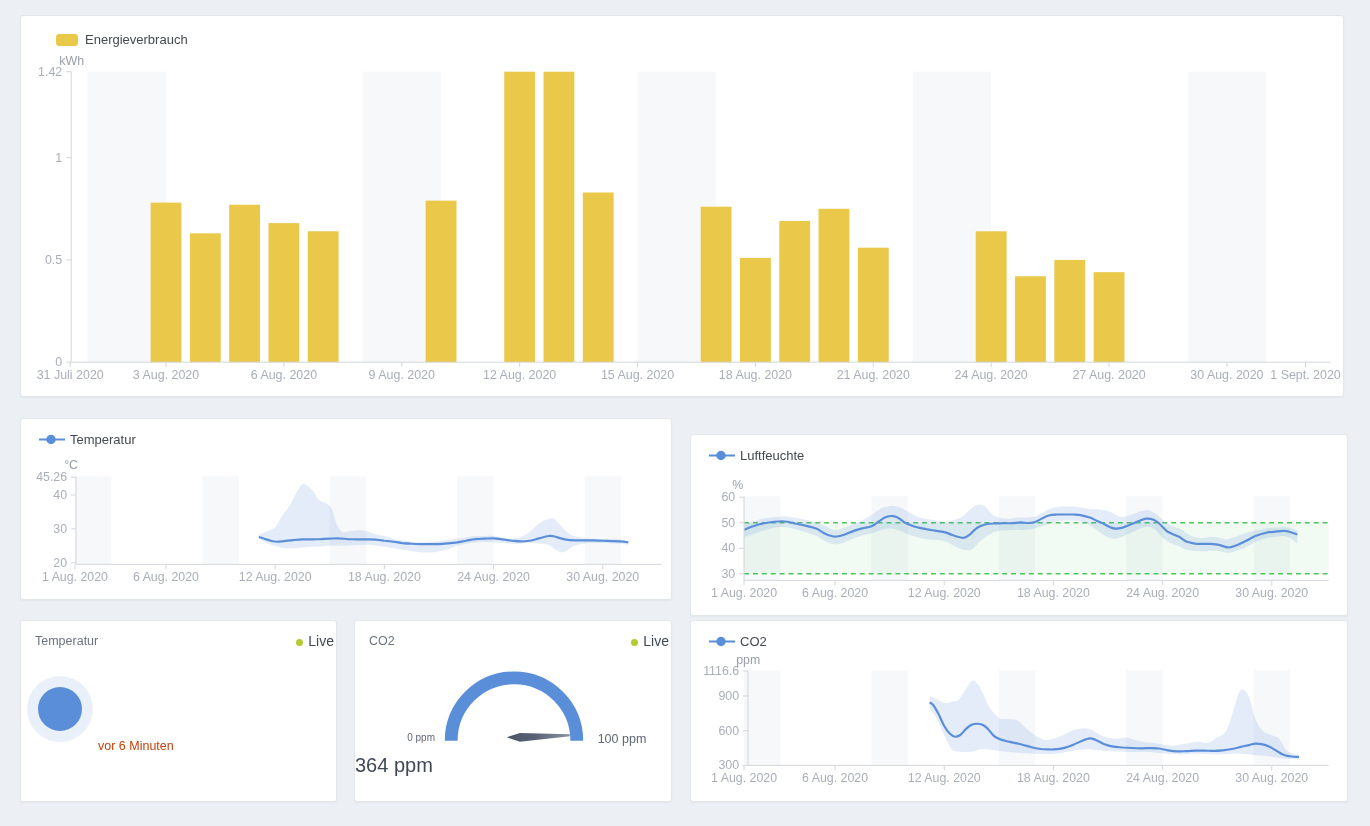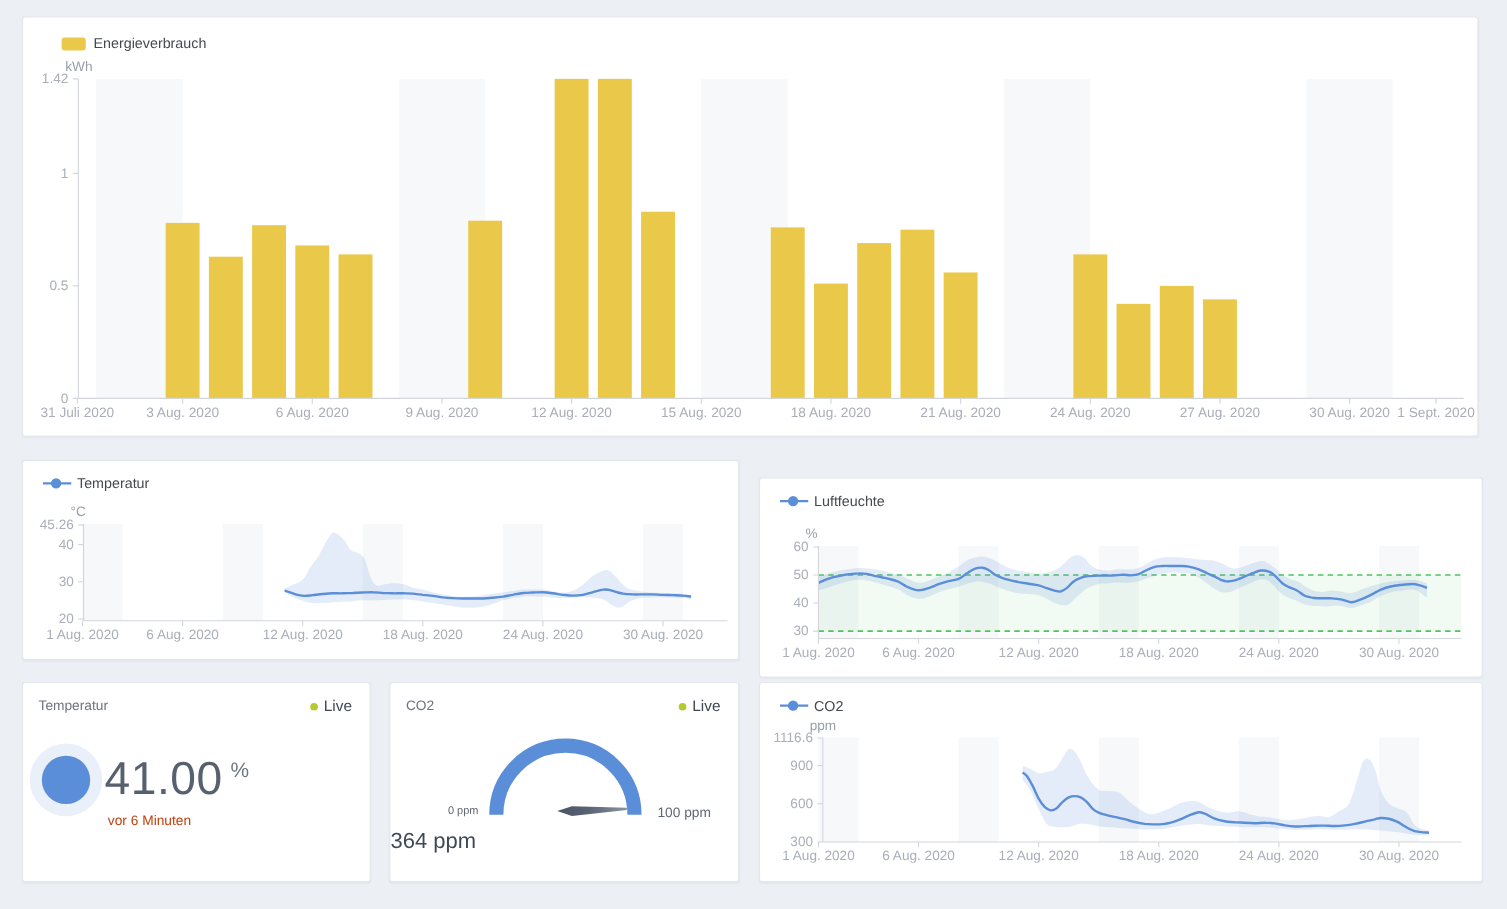--- a/index.html
+++ b/index.html
@@ -15,21 +15,21 @@
   #p-co2{left:690px;top:620px;width:658px;height:182px;}
   .chart-svg{position:absolute;left:0;top:0;width:100%;height:100%;}
   svg text{font-family:"Liberation Sans",sans-serif;}
   .legend{position:absolute;display:flex;align-items:center;z-index:2;cursor:pointer;}
   .legend-energy{left:35px;top:16px;}
   .legend-line{left:18px;top:13px;}
   .swatch{display:inline-block;width:22px;height:12px;border-radius:3px;background:#eac84a;margin-right:7px;}
   .legend-label{font-size:13px;color:#44494f;}
   .legend-icon{margin-right:5px;display:inline-block;}
   .panel-title{position:absolute;left:14px;top:13px;font-size:12.5px;color:#6d7480;}
-  .live{position:absolute;right:16px;top:12px;display:flex;align-items:center;}
+  .live{position:absolute;right:2px;top:12px;display:flex;align-items:center;}
   .live-dot{display:inline-block;width:7px;height:7px;border-radius:50%;background:#b5ca32;margin-right:5px;margin-top:2px;}
   .live-label{font-size:14px;color:#3f4754;}
   .stat-circle{position:absolute;left:17px;top:66px;width:44px;height:44px;border-radius:50%;
     background:#5b8ed8;box-shadow:0 0 0 11px rgba(91,142,216,0.13);}
   .stat-value{position:absolute;left:74px;top:66px;font-size:42px;font-weight:300;color:#57606e;letter-spacing:0.5px;line-height:1;}
   .stat-unit{font-size:19px;color:#6c7582;position:relative;top:-16px;margin-left:7px;font-weight:400;}
   .stat-sub{position:absolute;left:77px;top:118px;font-size:12.5px;color:#c2410c;}
   .gauge-min{position:absolute;left:30px;top:111px;width:50px;text-align:right;font-size:10px;color:#5f6772;}
   .gauge-max{position:absolute;left:237px;top:111px;width:60px;font-size:12.5px;color:#5f6772;text-align:center;}
   .gauge-value{position:absolute;left:0;top:133px;width:318px;text-align:left;font-size:20px;color:#3f4857;font-weight:500;}
@@ -207,21 +207,20 @@
       </svg>
   </div>
 
   <div class="panel" id="p-stat">
     <div class="panel-title">Temperatur</div>
     <div class="live">
       <span class="live-dot"></span>
       <span class="live-label">Live</span>
     </div>
     <div class="stat-circle"></div>
-    <div class="stat-value"><span>41.00</span><span class="stat-unit">%</span></div>
     <div class="stat-sub">vor 6 Minuten</div>
   </div>
 
   <div class="panel" id="p-gauge">
     <div class="panel-title">CO2</div>
     <div class="live">
       <span class="live-dot"></span>
       <span class="live-label">Live</span>
     </div>
     <svg class="chart-svg" viewBox="0 0 318 182">

